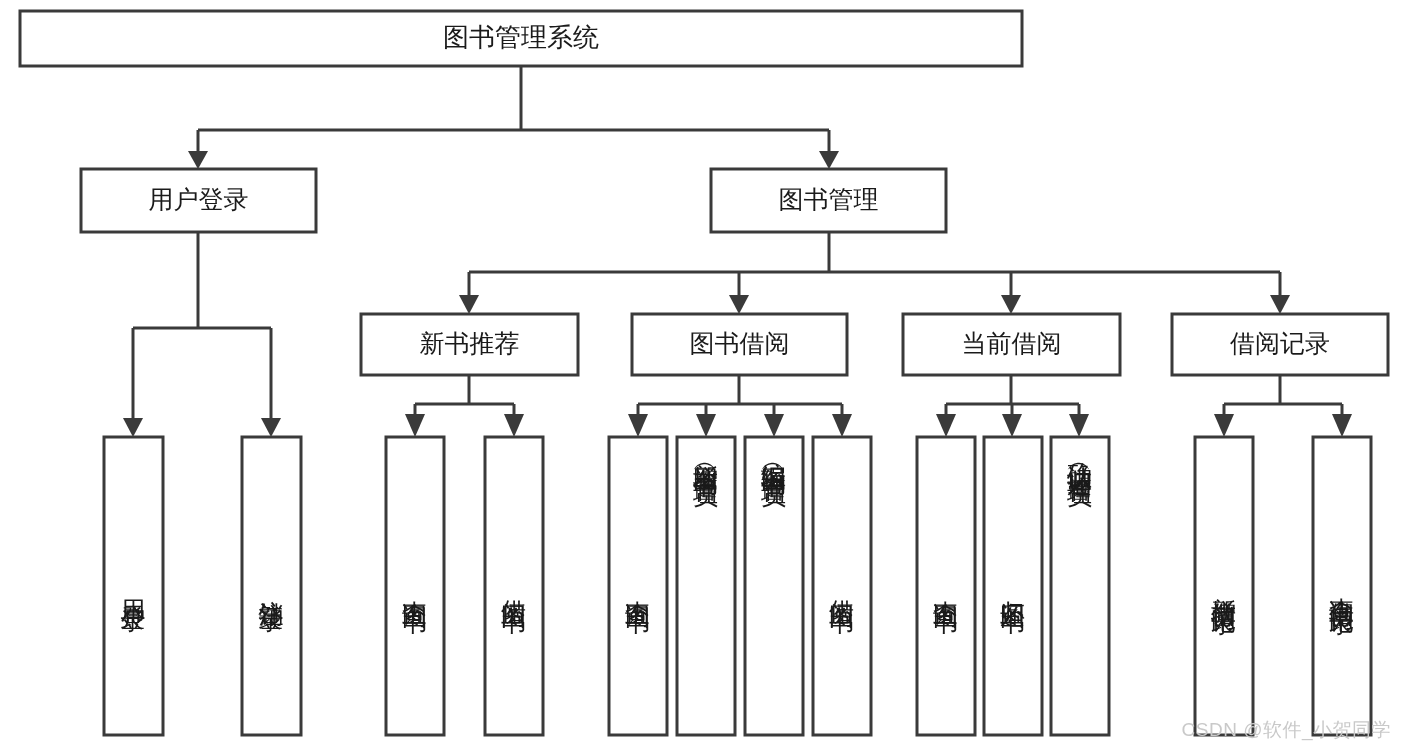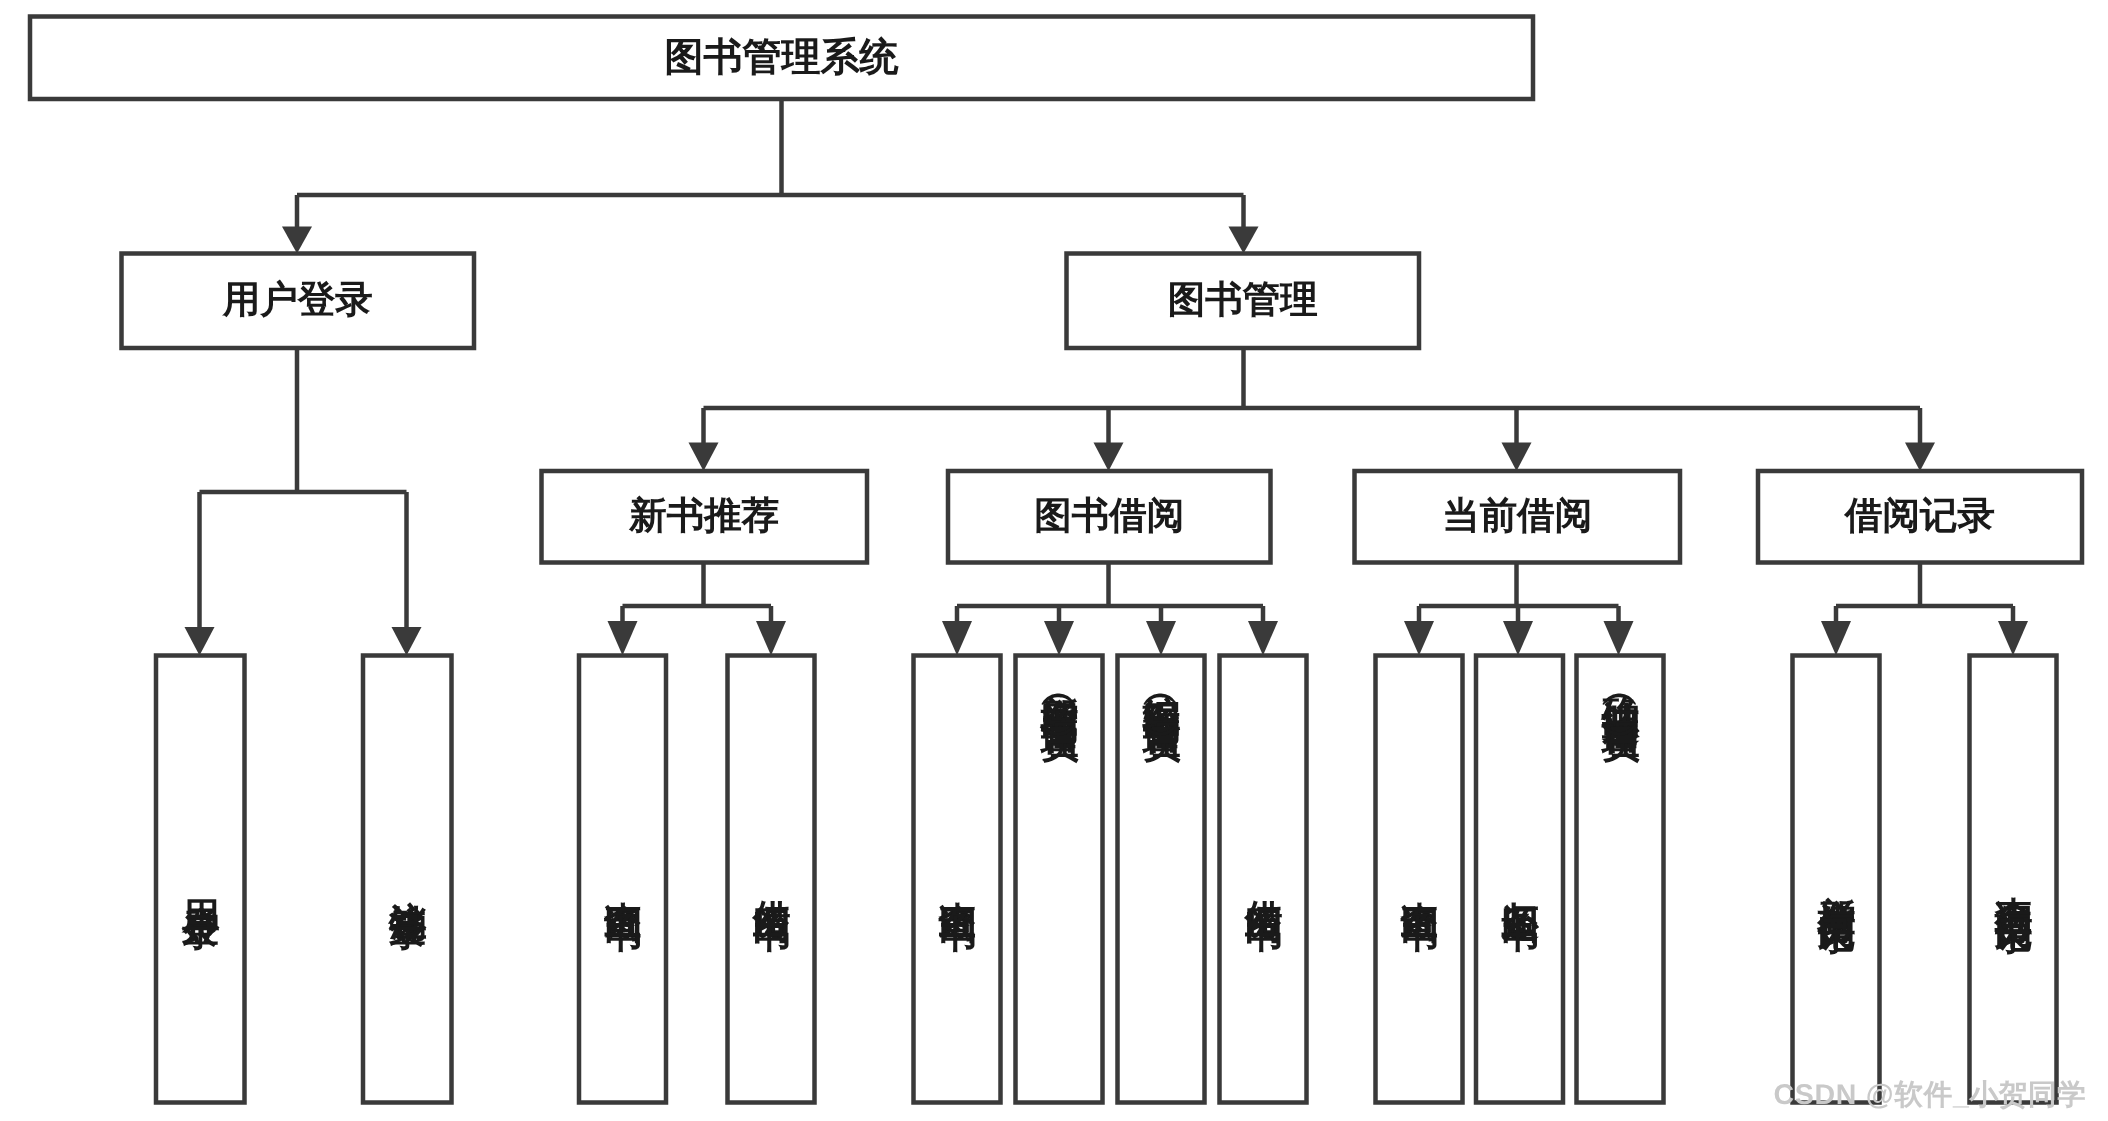--- a/index.html
+++ b/index.html
@@ -11,21 +11,20 @@
     width: 1405px;
     height: 747px;
     font-family: "Liberation Sans", "DejaVu Sans", sans-serif;
     overflow: hidden;
     position: relative;
   }
   #diagram-root {
     position: relative;
     width: 1405px;
     height: 747px;
-    font-weight: bold;
   }
   svg#flow {
     position: absolute;
     top: 0;
     left: 0;
     width: 1405px;
     height: 747px;
   }
   .node-box {
     fill: #ffffff;

